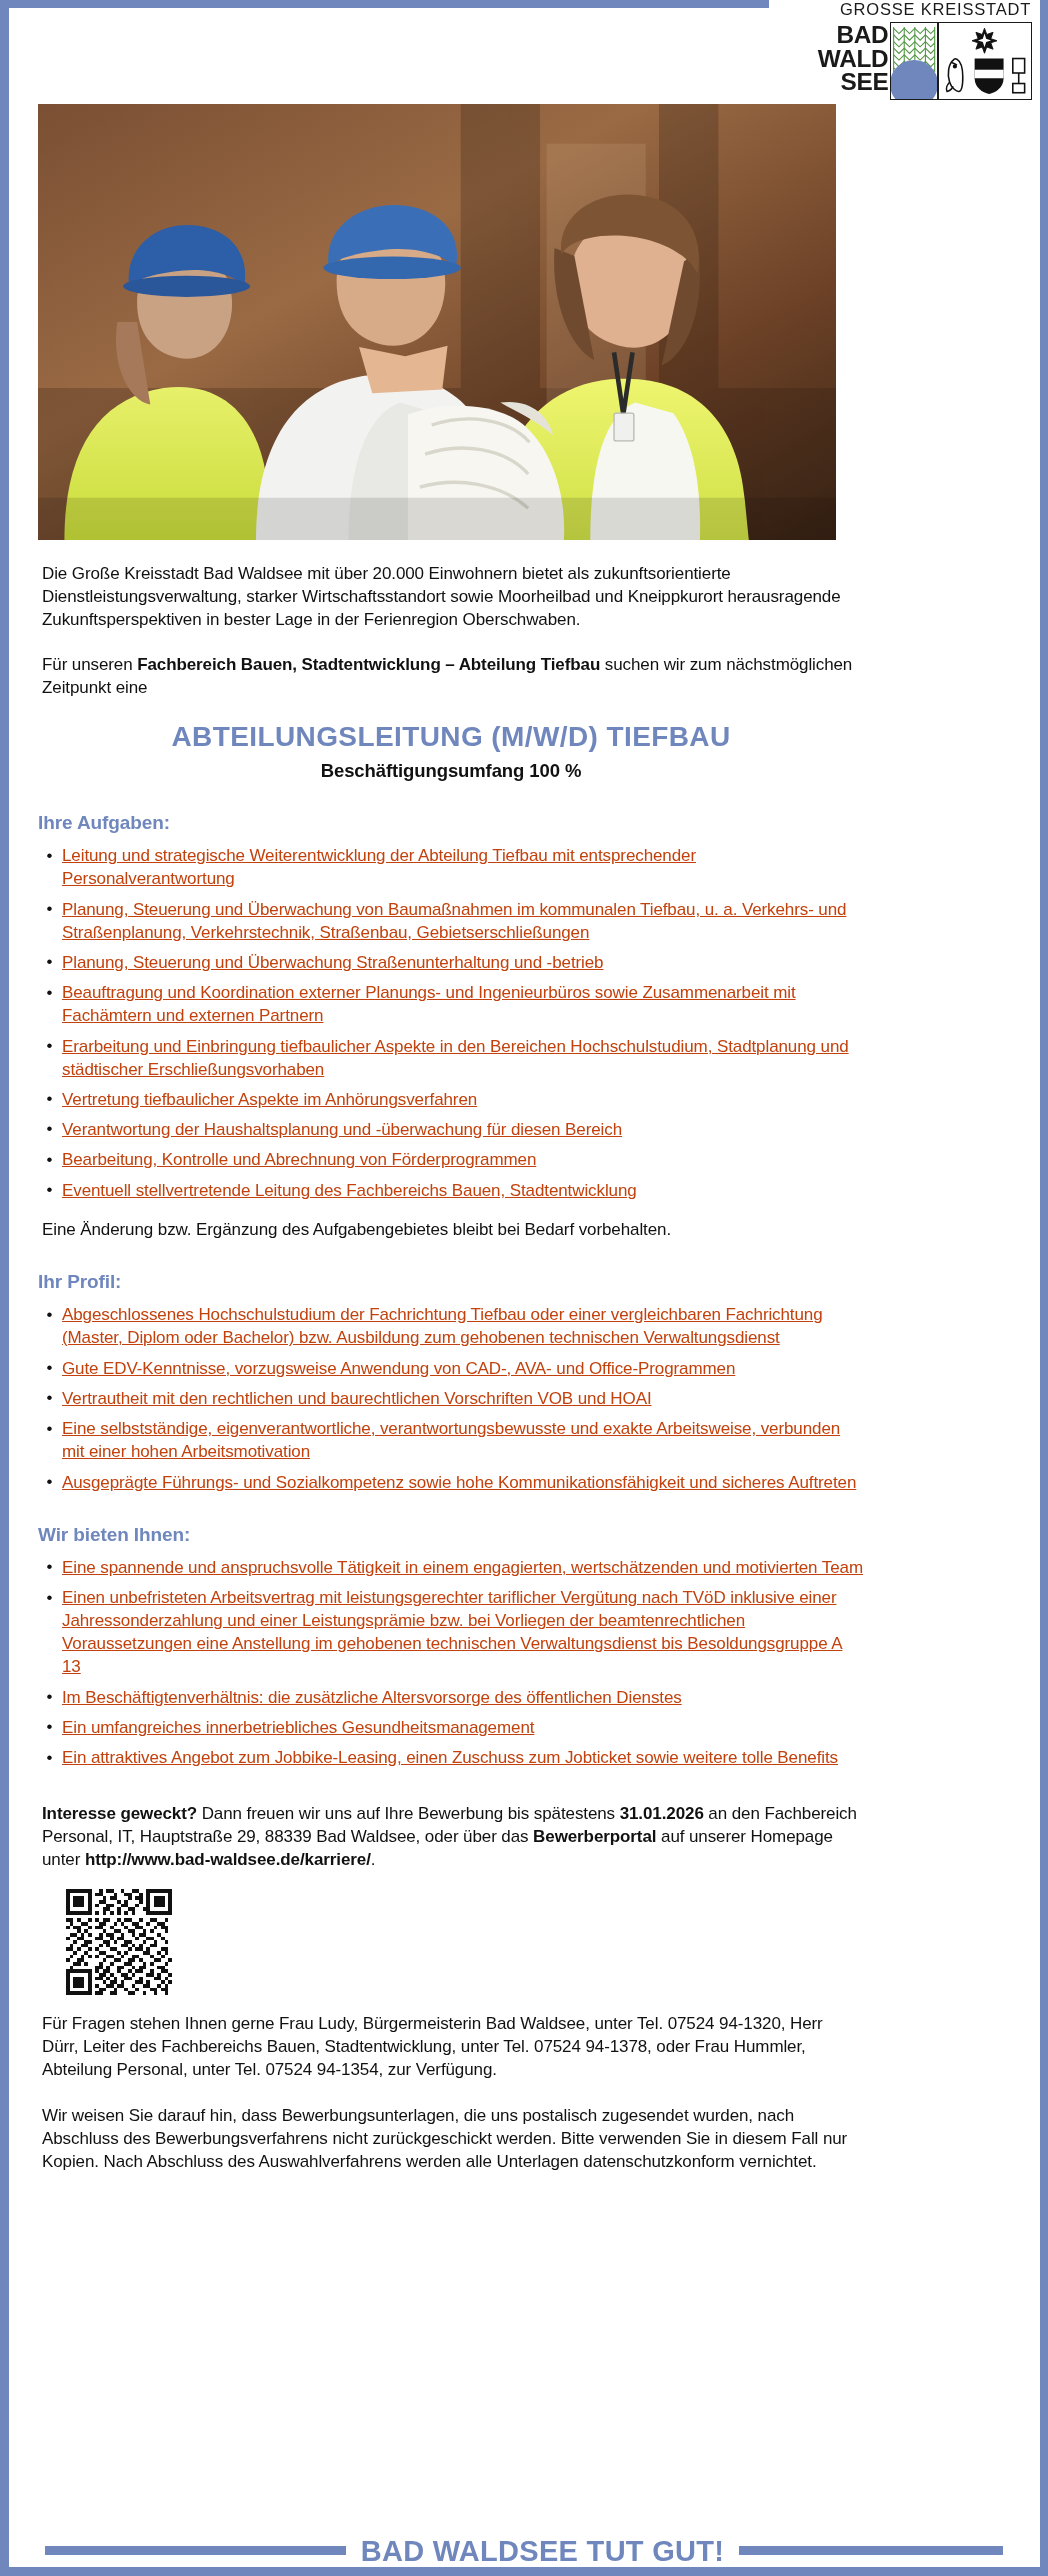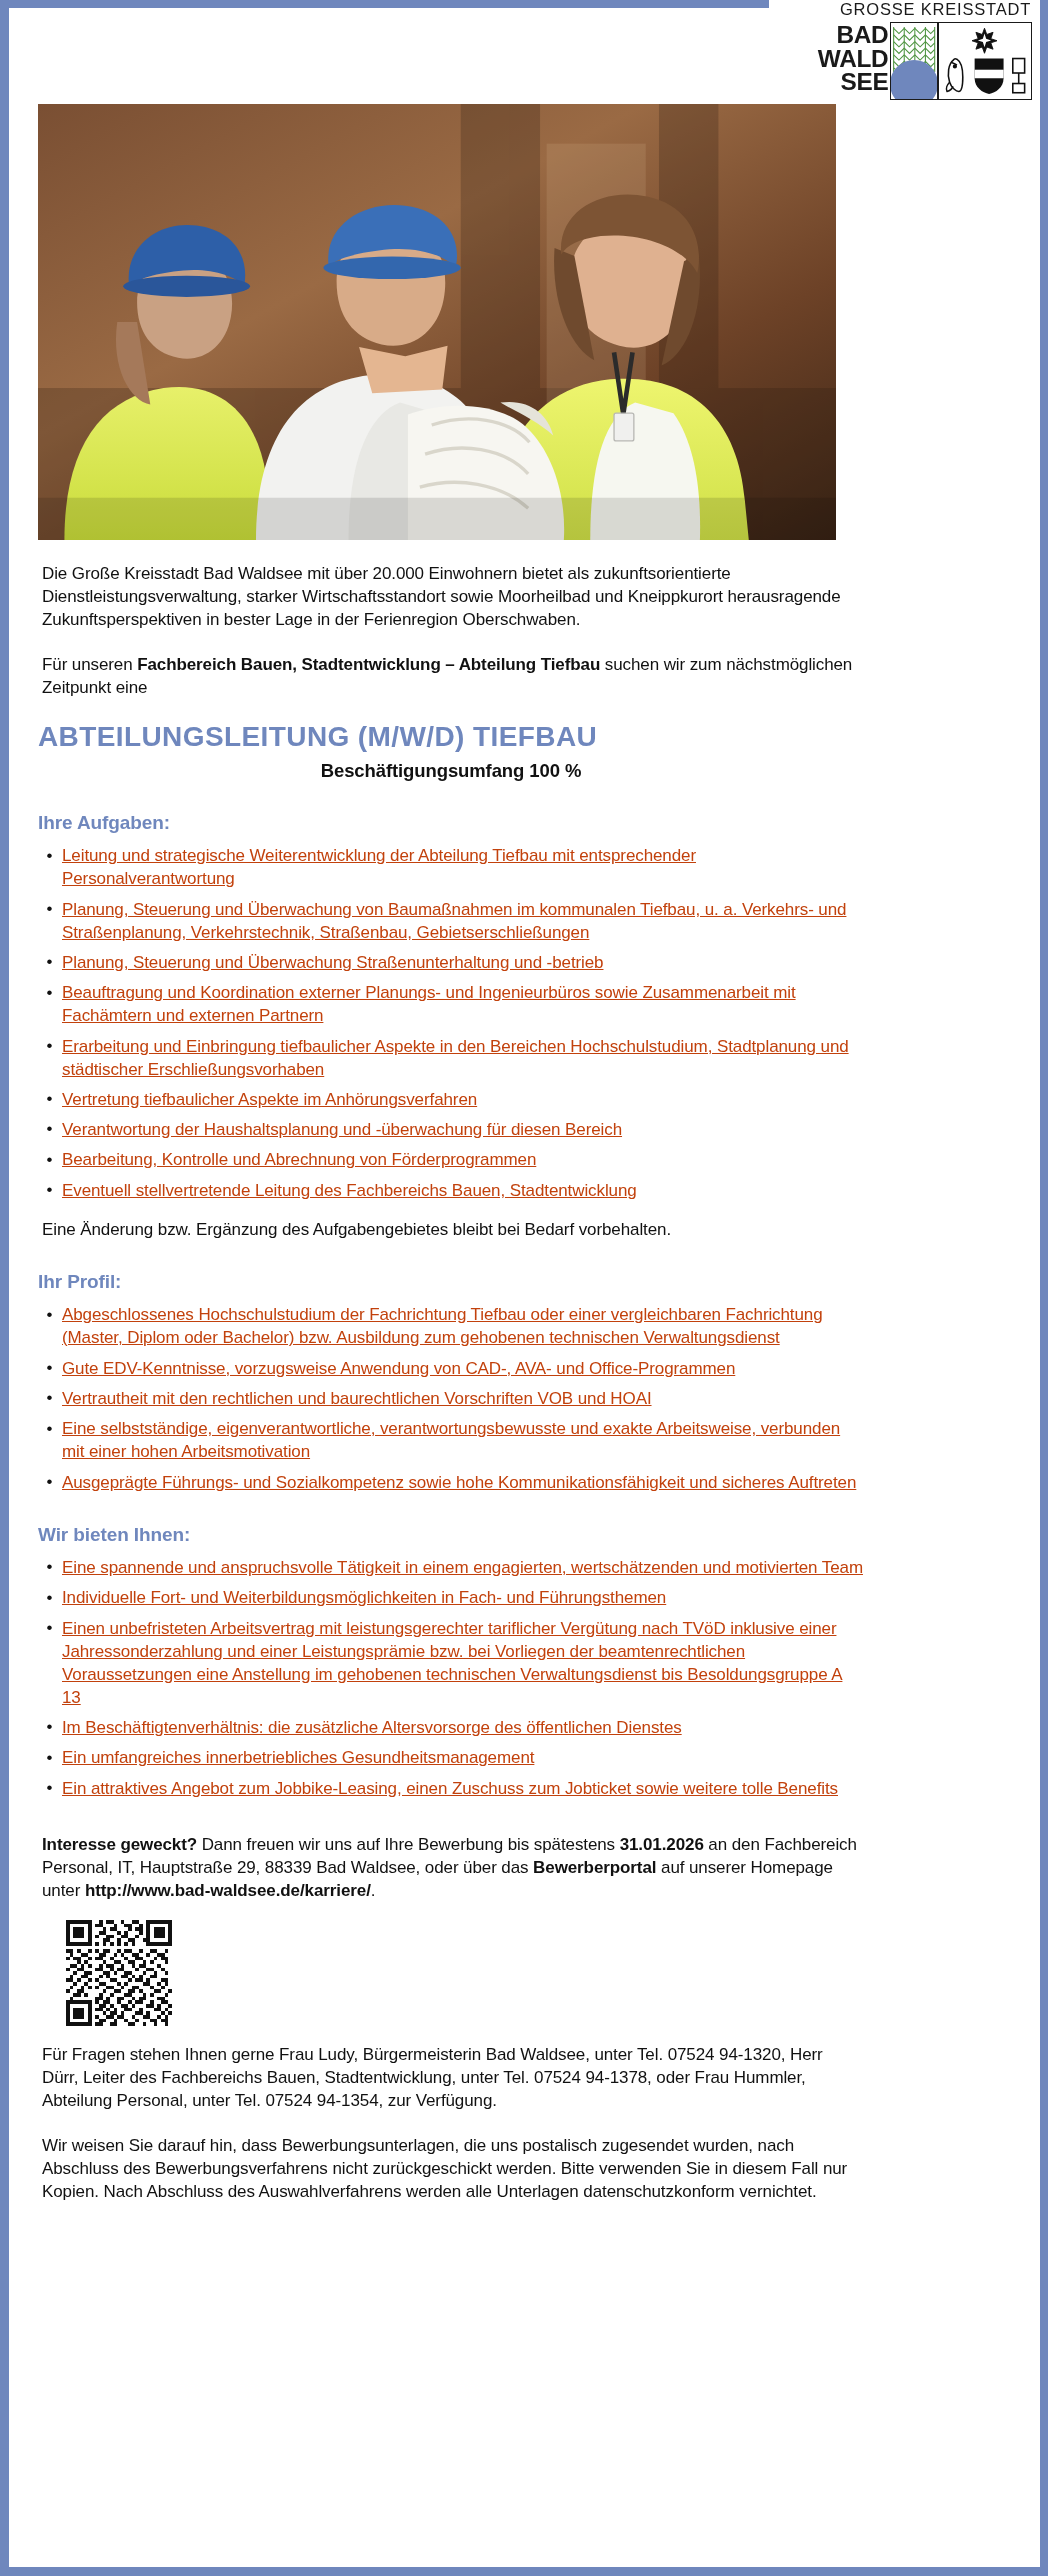--- a/index.html
+++ b/index.html
@@ -71,21 +71,21 @@
     position:absolute; top:558px; left:29px; width:826px;
   }
   p, .blk { margin:4px; }
   .para {
     font-size:17px; line-height:23px; color:#111;
     margin-bottom:22px; letter-spacing:-0.1px;
   }
   b, strong { font-weight:700; }
 
   .jobtitle {
-    text-align:left; color:#6f87bd; font-weight:700;
+    text-align:center; color:#6f87bd; font-weight:700;
     font-size:28px; letter-spacing:0.4px; line-height:1.15;
     margin-top:10.6px;
   }
   .subtitle {
     text-align:center; color:#111; font-weight:700;
     font-size:18.5px; margin-top:6.6px; letter-spacing:-0.1px;
   }
 
   .section-head {
     color:#6f87bd; font-weight:700; font-size:19px;
@@ -334,21 +334,20 @@
       <li>Abgeschlossenes Hochschulstudium der Fachrichtung Tiefbau oder einer vergleichbaren Fachrichtung (Master, Diplom oder Bachelor) bzw. Ausbildung zum gehobenen technischen Verwaltungsdienst</li>
       <li>Gute EDV-Kenntnisse, vorzugsweise Anwendung von CAD-, AVA- und Office-Programmen</li>
       <li>Vertrautheit mit den rechtlichen und baurechtlichen Vorschriften VOB und HOAI</li>
       <li>Eine selbstständige, eigenverantwortliche, verantwortungsbewusste und exakte Arbeitsweise, verbunden mit einer hohen Arbeitsmotivation</li>
       <li>Ausgeprägte Führungs- und Sozialkompetenz sowie hohe Kommunikationsfähigkeit und sicheres Auftreten</li>
     </ul>
 
     <div class="section-head">Wir bieten Ihnen:</div>
     <ul class="bullets">
       <li>Eine spannende und anspruchsvolle Tätigkeit in einem engagierten, wertschätzenden und motivierten Team</li>
-      <li>Individuelle Fort- und Weiterbildungsmöglichkeiten in Fach- und Führungsthemen</li>
       <li>Einen unbefristeten Arbeitsvertrag mit leistungsgerechter tariflicher Vergütung nach TVöD inklusive einer Jahressonderzahlung und einer Leistungsprämie bzw. bei Vorliegen der beamtenrechtlichen Voraussetzungen eine Anstellung im gehobenen technischen Verwaltungsdienst bis Besoldungsgruppe A 13</li>
       <li>Im Beschäftigtenverhältnis: die zusätzliche Altersvorsorge des öffentlichen Dienstes</li>
       <li>Ein umfangreiches innerbetriebliches Gesundheitsmanagement</li>
       <li>Ein attraktives Angebot zum Jobbike-Leasing, einen Zuschuss zum Jobticket sowie weitere tolle Benefits</li>
     </ul>
 
     <p class="para apply">
       <b>Interesse geweckt?</b><span> Dann freuen wir uns auf Ihre Bewerbung bis spätestens </span><b>31.01.2026</b><span> an den Fachbereich Personal, IT, Hauptstraße 29, 88339 Bad Waldsee, oder über das </span><b>Bewerberportal</b><span> auf unserer Homepage unter </span><b>http://www.bad-waldsee.de/karriere/</b><span>.</span>
     </p>
 
@@ -578,18 +577,23 @@
         </svg>
       </div>
     </div>
 
     <p class="para contact">Für Fragen stehen Ihnen gerne Frau Ludy, Bürgermeisterin Bad Waldsee, unter Tel. 07524 94-1320, Herr Dürr, Leiter des Fachbereichs Bauen, Stadtentwicklung, unter Tel. 07524 94-1378, oder Frau Hummler, Abteilung Personal, unter Tel. 07524 94-1354, zur Verfügung.</p>
 
     <p class="para closing">Wir weisen Sie darauf hin, dass Bewerbungsunterlagen, die uns postalisch zugesendet wurden, nach Abschluss des Bewerbungsverfahrens nicht zurückgeschickt werden. Bitte verwenden Sie in diesem Fall nur Kopien. Nach Abschluss des Auswahlverfahrens werden alle Unterlagen datenschutzkonform vernichtet.</p>
   </div>
 
   <div class="footer">
+    <div class="foot-inner">
+      <div class="foot-bar-l"></div>
+      <div class="foot-text">BAD WALDSEE TUT GUT!</div>
+      <div class="foot-bar-r"></div>
+    </div>
     <div class="foot-base"></div>
   </div>
 
 </div>
 </div>
 
 
 </body></html>

